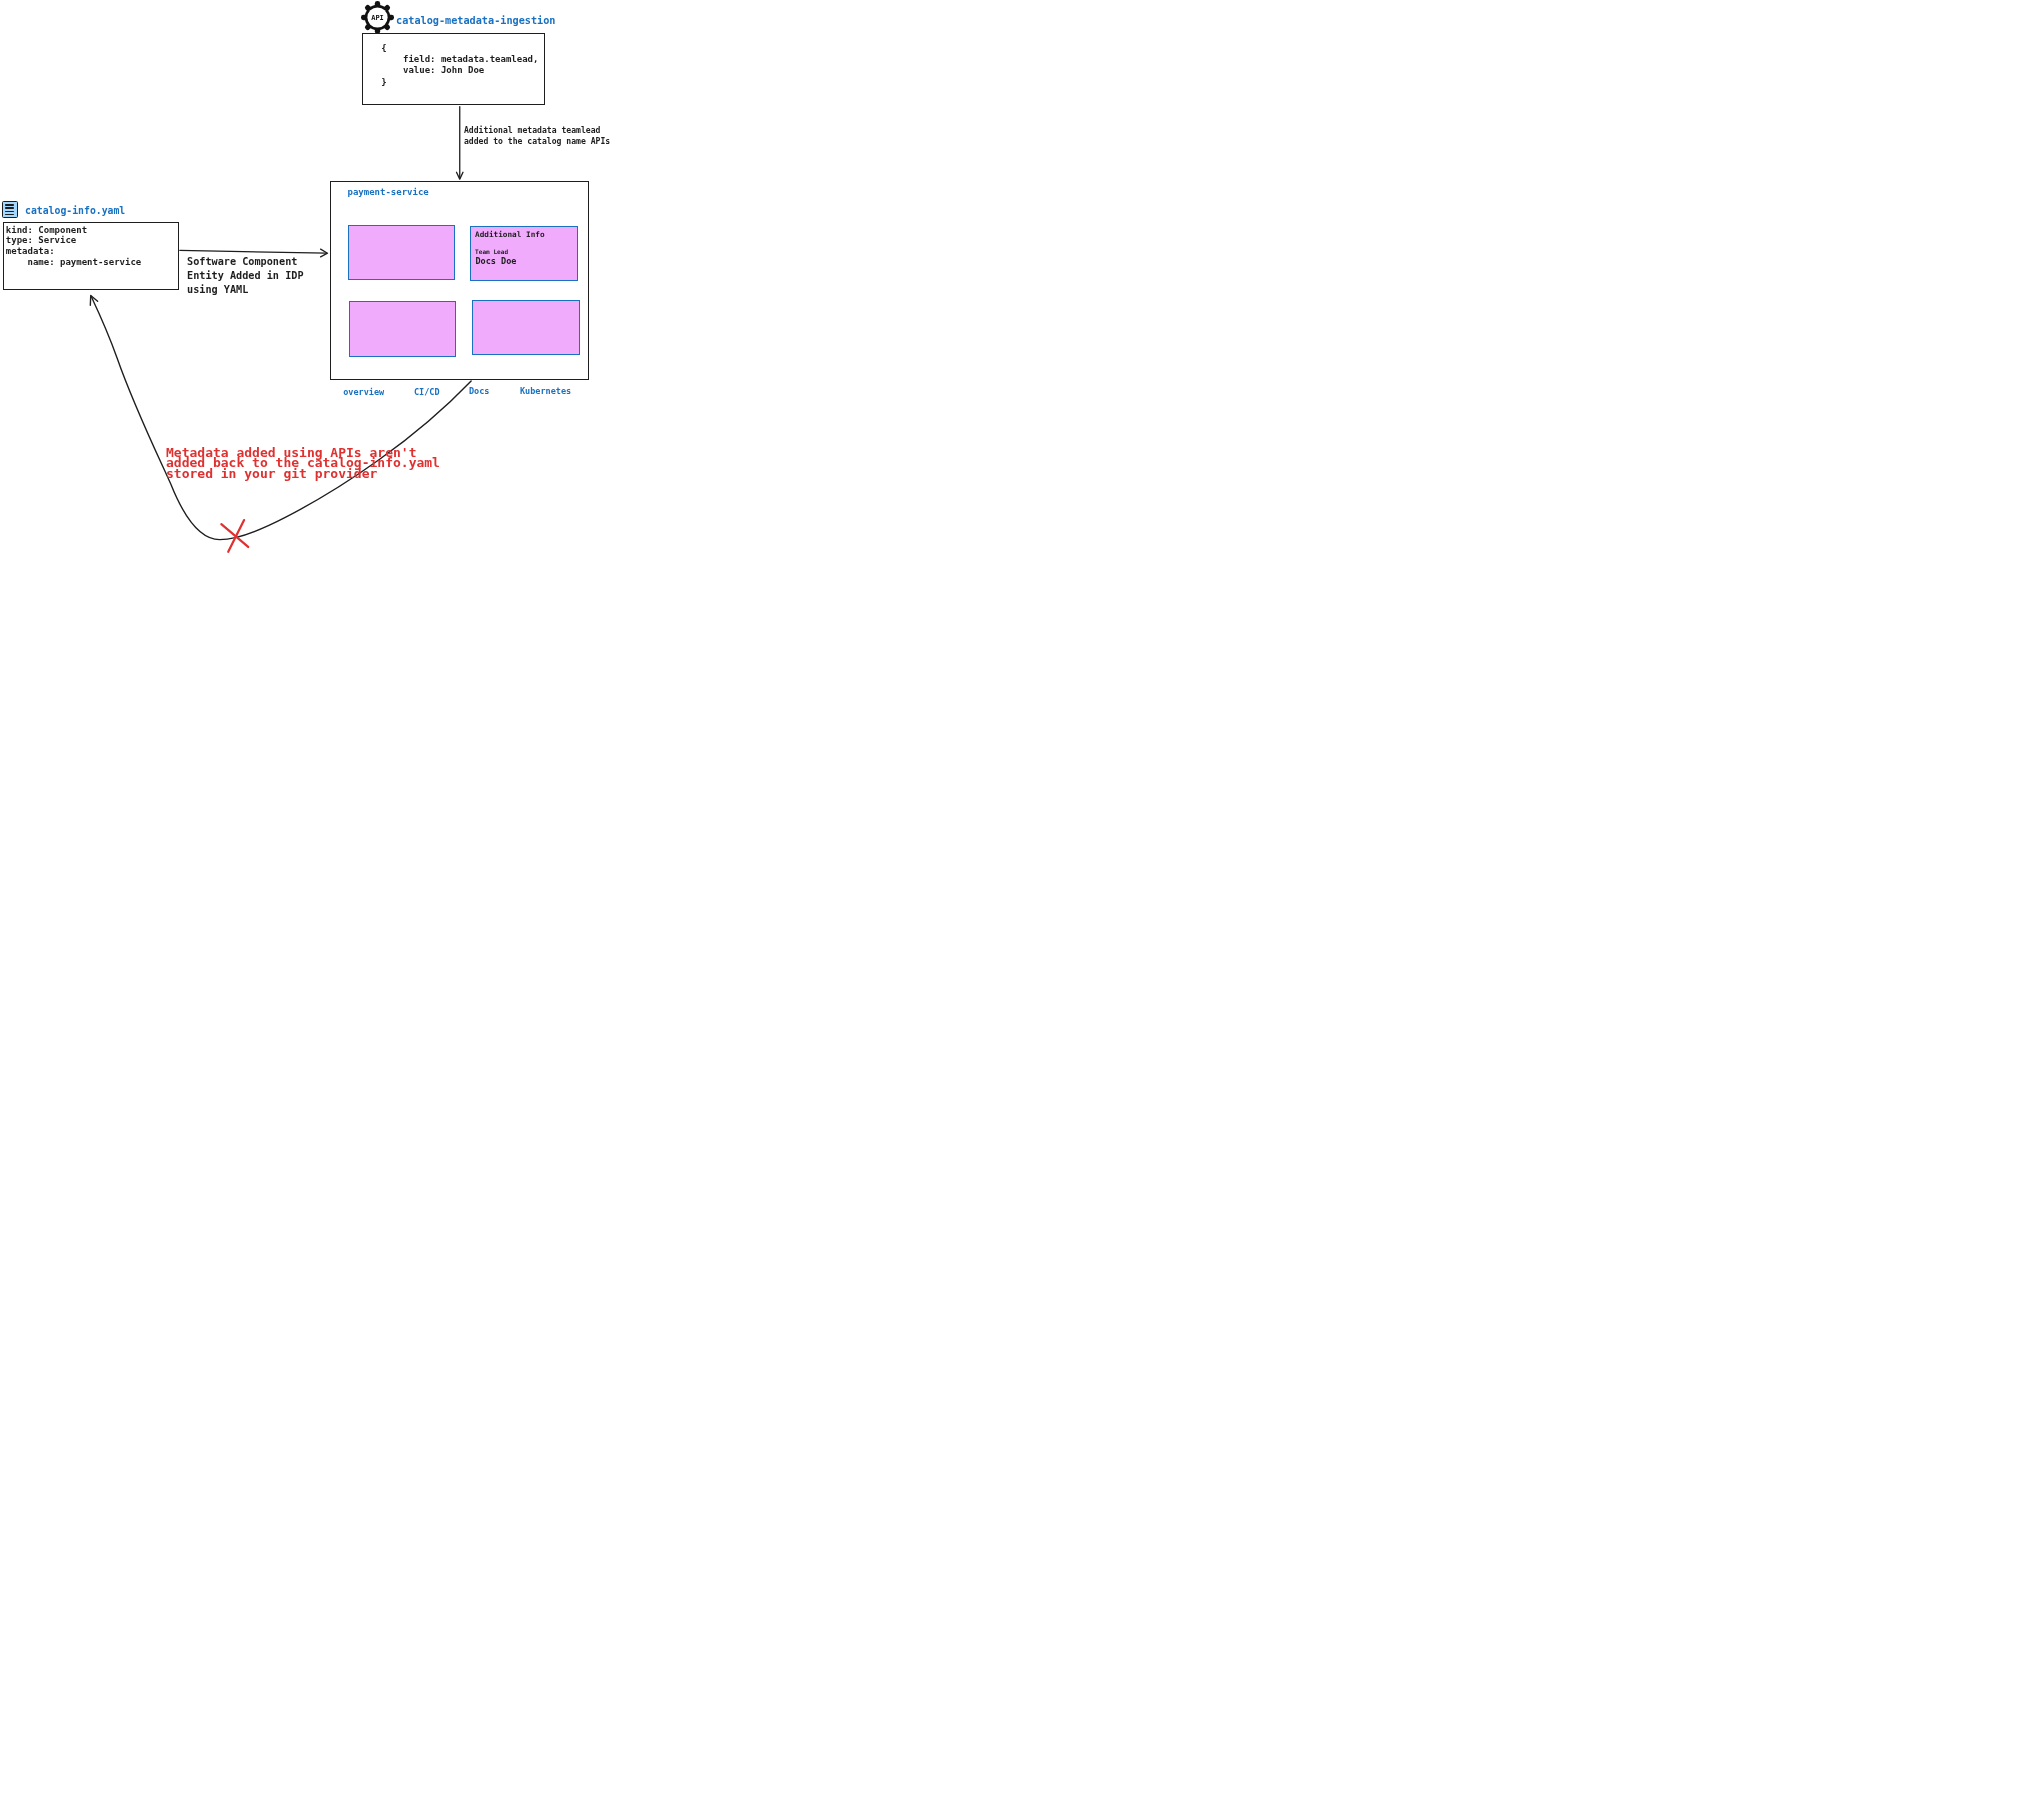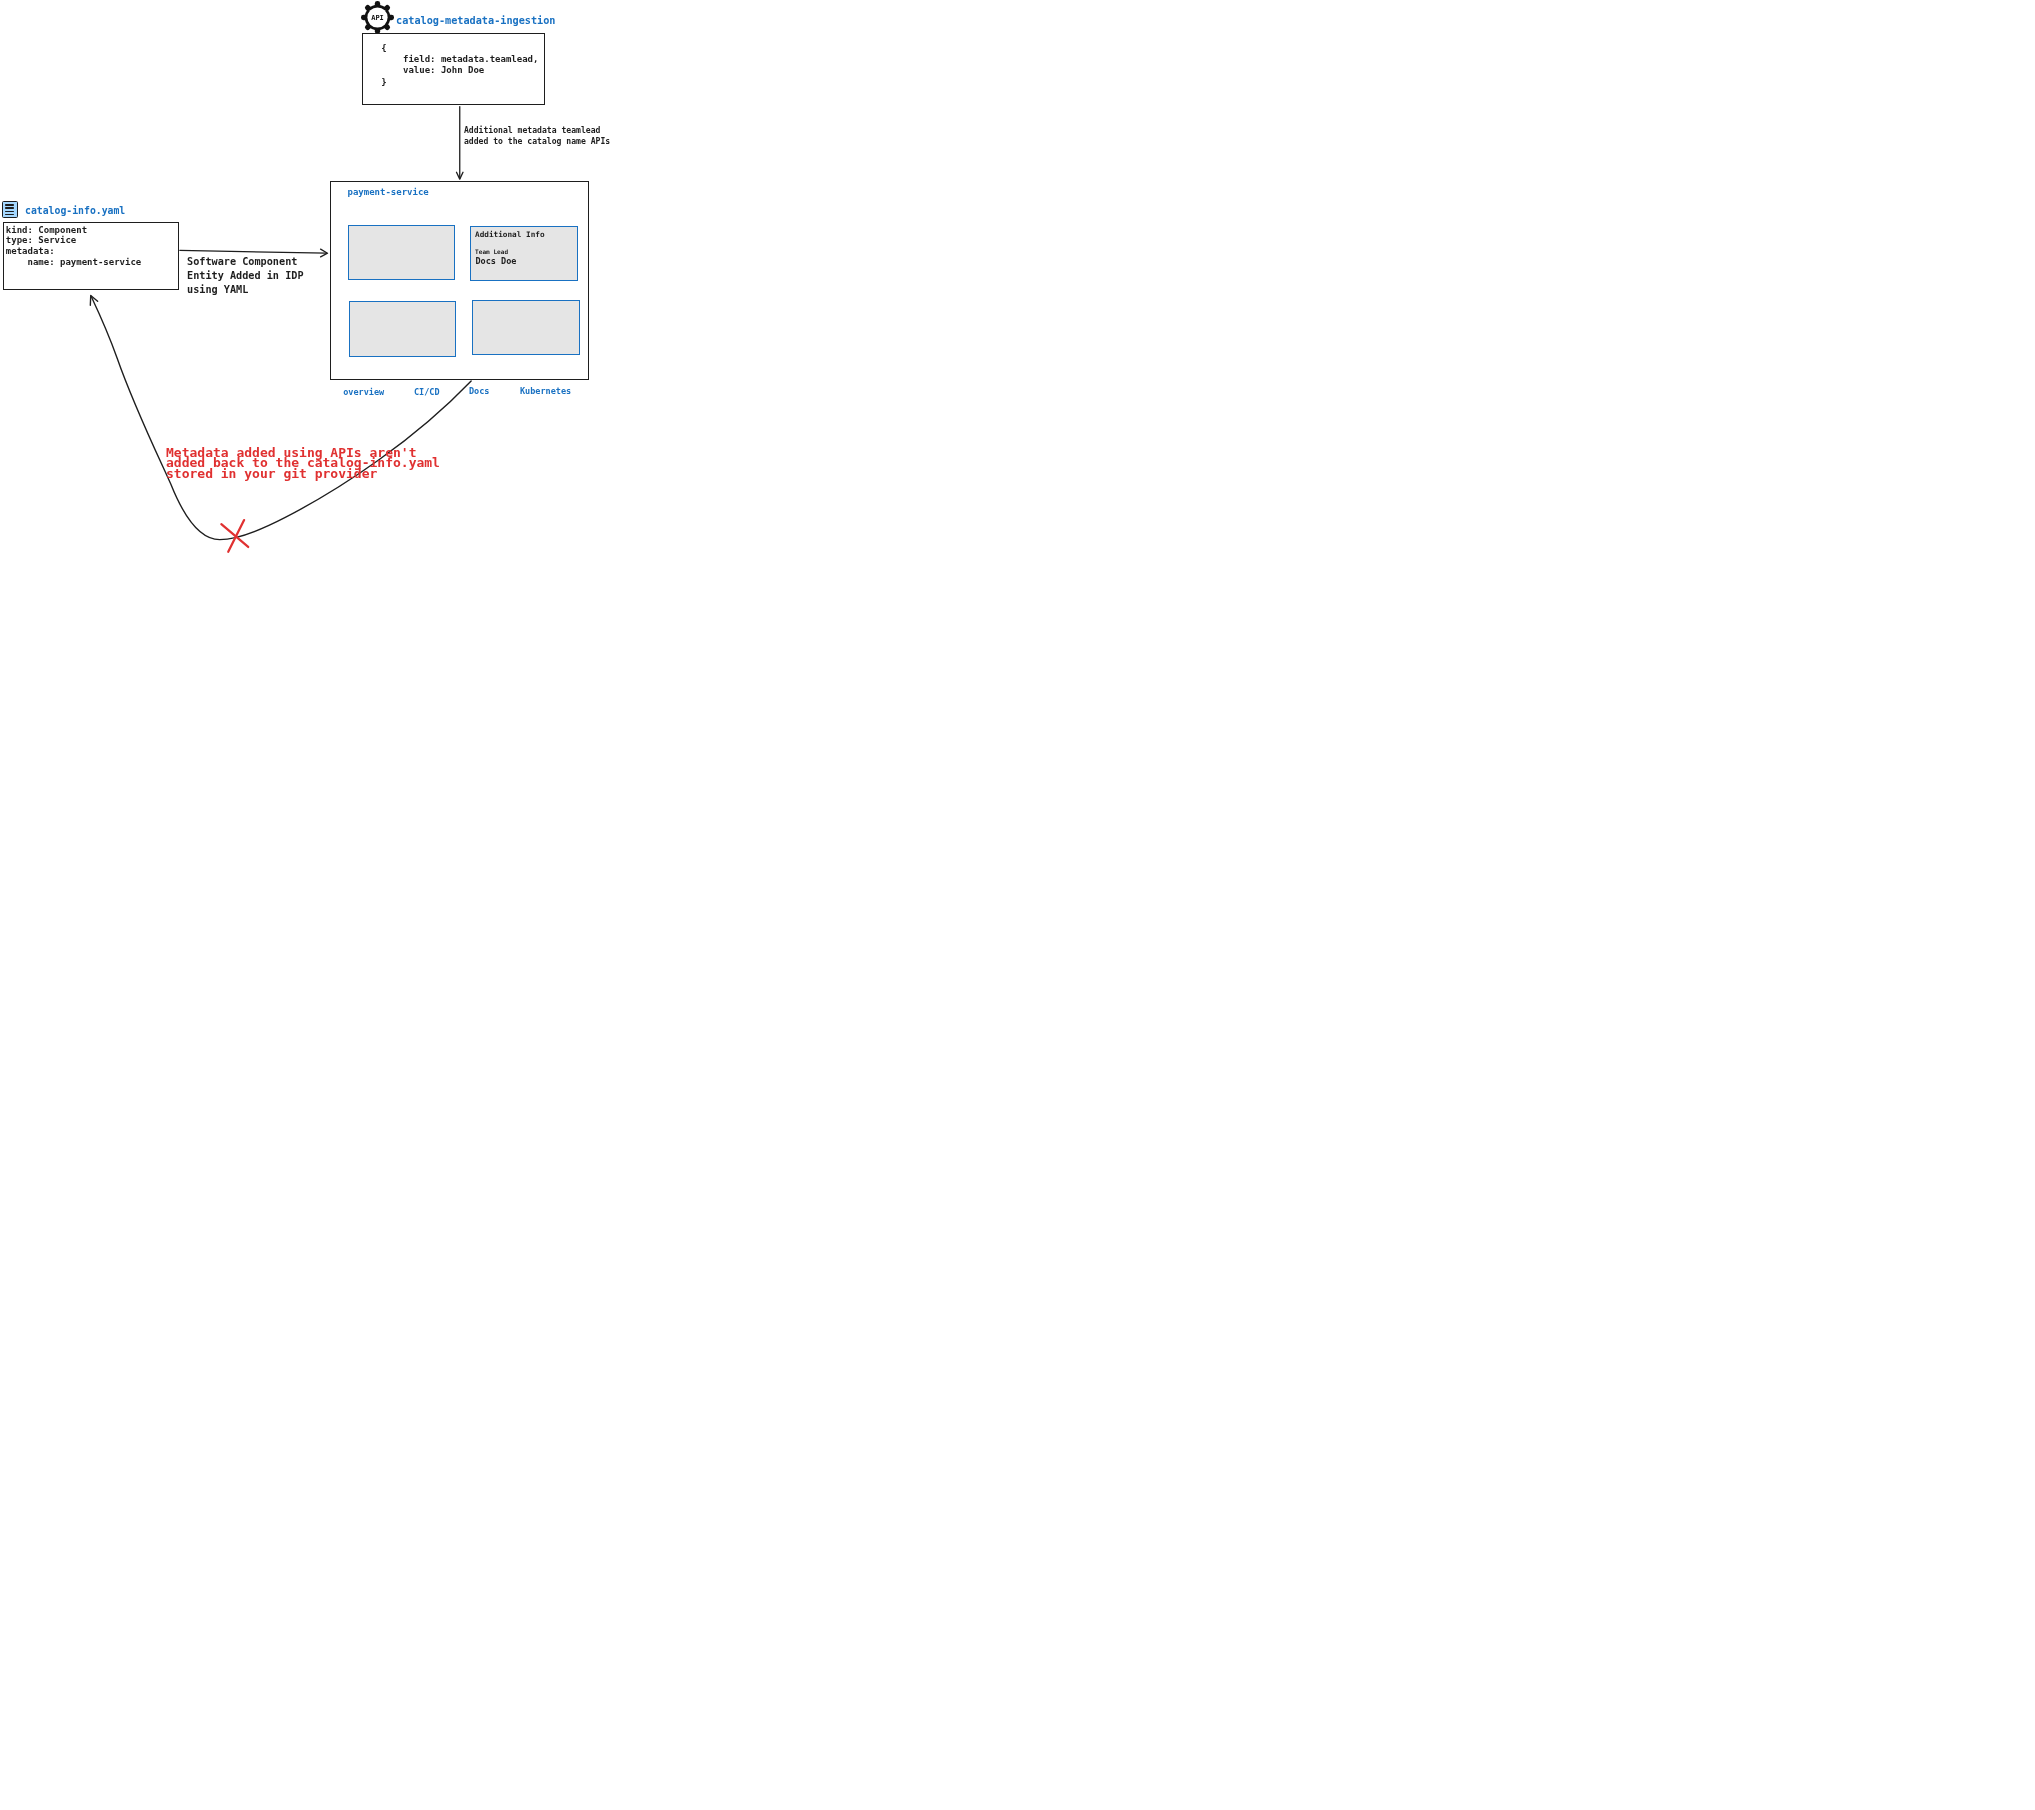--- a/index.html
+++ b/index.html
@@ -6,21 +6,21 @@
   #canvas{
     position:relative;width:629px;height:554px;background:#ffffff;overflow:hidden;
     font-family:"DejaVu Sans Mono","Liberation Mono",monospace;color:#1e1e1e;
   }
   .abs{position:absolute;}
   .pre{white-space:pre;margin:0;font-family:inherit;}
   .blue{color:#1971c2;}
   .bold{font-weight:bold;}
   
   .ink-box{position:absolute;border:1.2px solid #1e1e1e;background:#ffffff;box-sizing:border-box;}
-  .blue-box{position:absolute;border:1.2px solid #1971c2;background:#e5e5e5;box-sizing:border-box;}
+  .blue-box{position:absolute;border:1.2px solid #1971c2;background:#f0abfc;box-sizing:border-box;}
   
   .code{font-size:9px;line-height:11.2px;font-weight:bold;color:#1e1e1e;}
   
   .arrow-label{font-size:8.1px;line-height:11.4px;font-weight:bold;color:#1e1e1e;}
   .big-label{font-size:10.2px;line-height:14.2px;font-weight:bold;color:#1e1e1e;}
   .warn-label{font-size:13px;line-height:10.4px;font-weight:bold;color:#e03131;}
   .title-lg{font-size:10.2px;font-weight:bold;}
   .title-md{font-size:9.8px;font-weight:bold;}
   .tab{position:absolute;top:205px;font-size:8.5px;font-weight:bold;color:#1971c2;}
   

